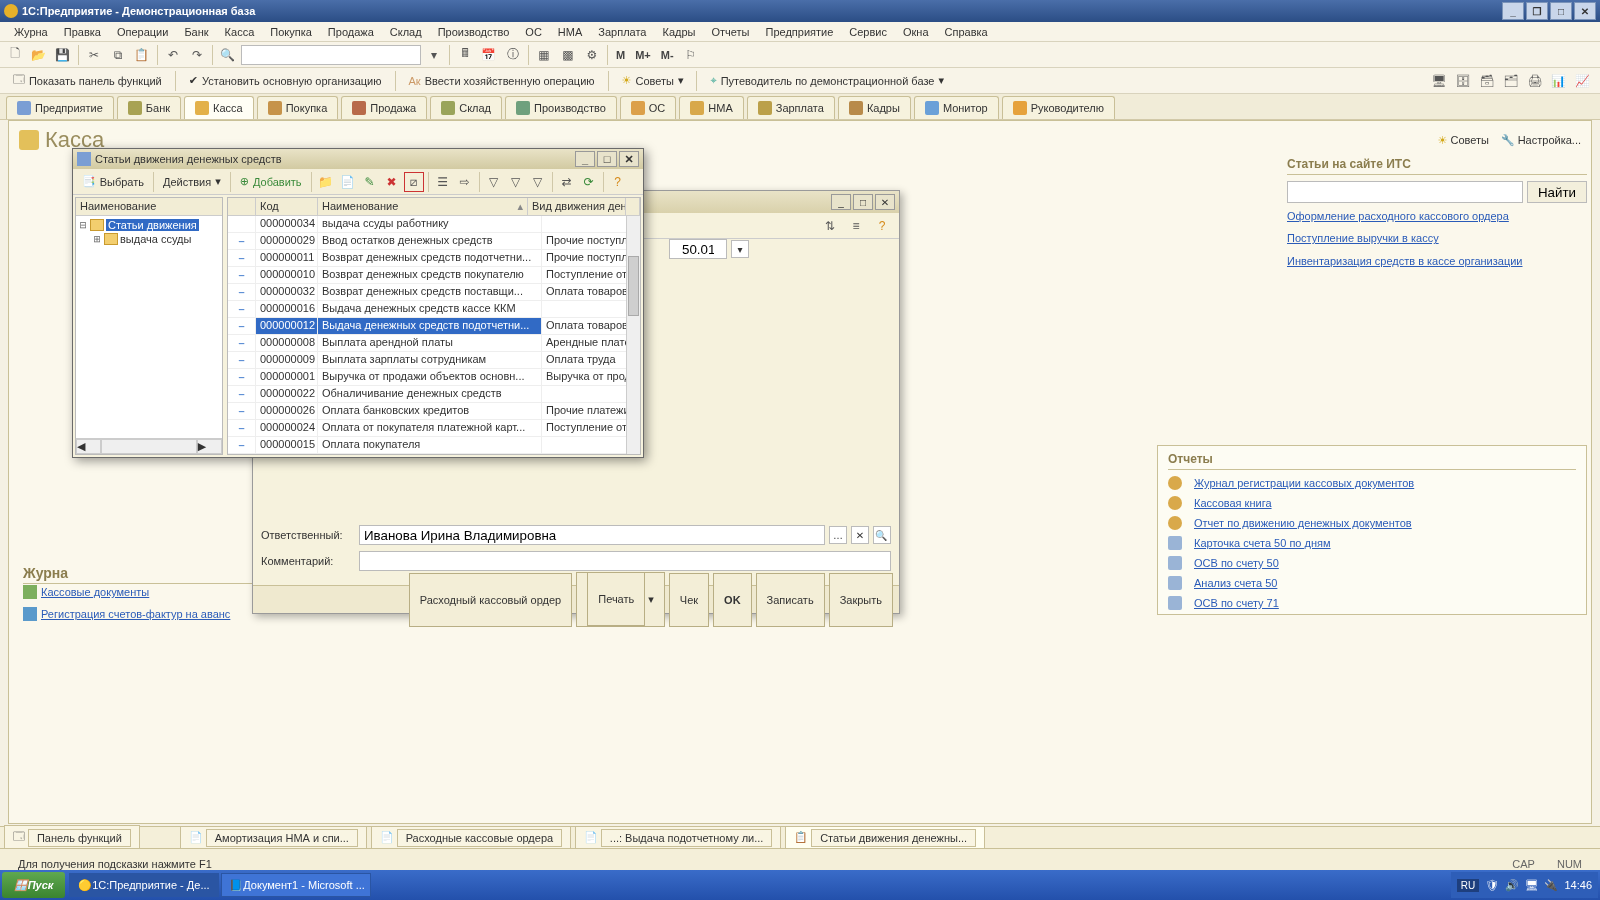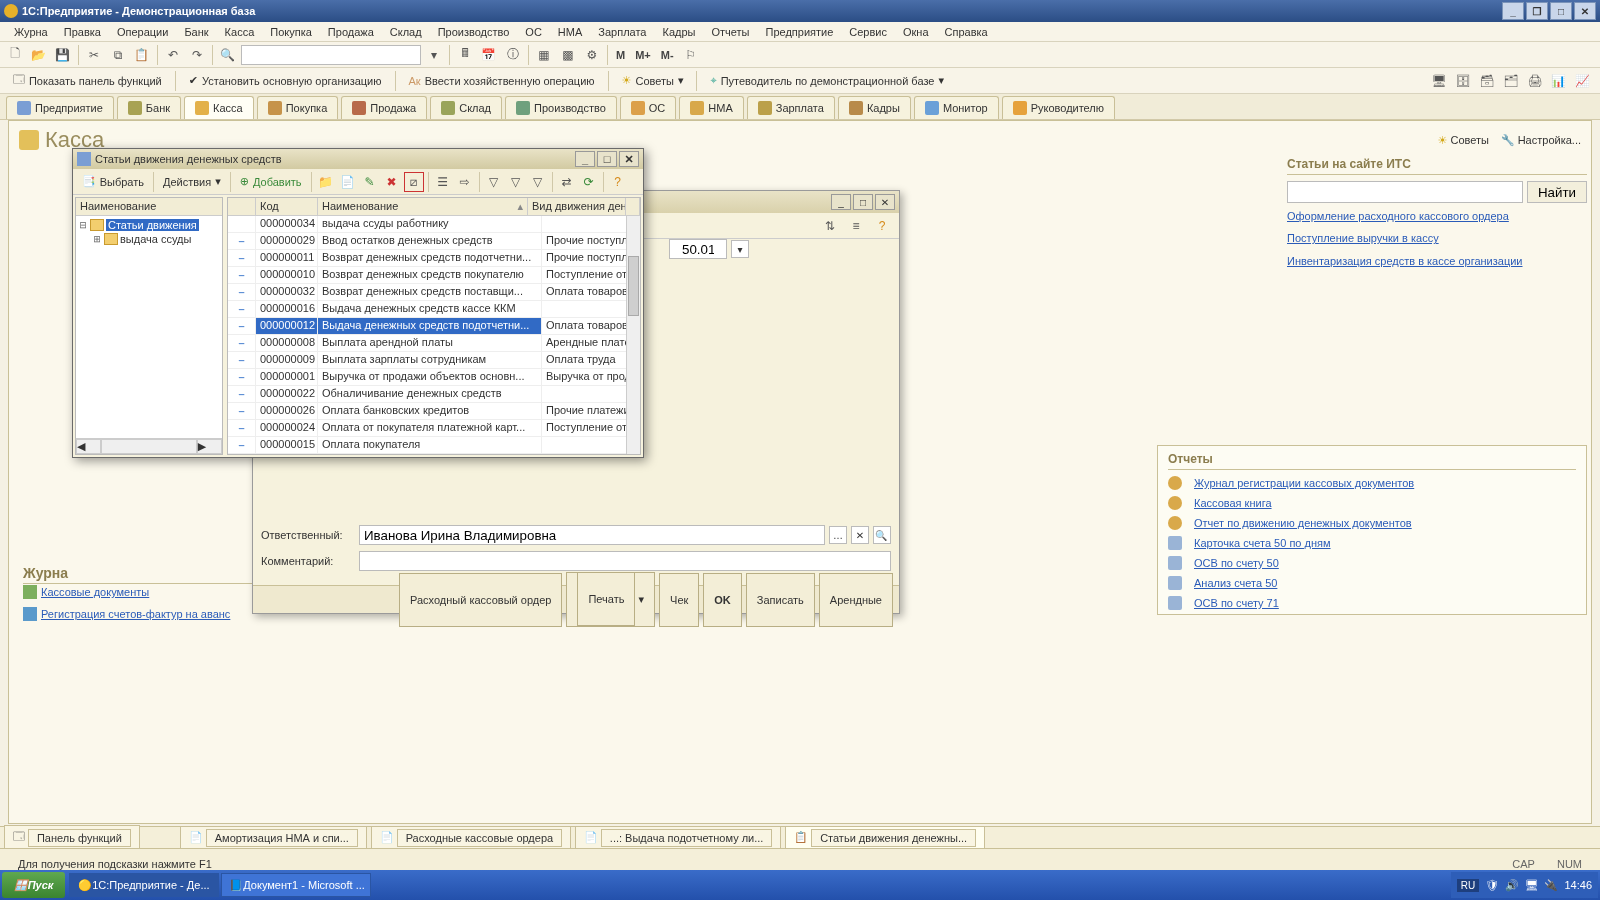--- a/index.html
+++ b/index.html
@@ -400,21 +400,21 @@
       <span class="uflabel">Комментарий:</span>
       <input style="">
     </div>
   </div>
   <div class="ufbtns">
     <span>Расходный кассовый ордер</span>
     <span><span>Печать</span> ▾</span>
     <span>Чек</span>
     <span style="font-weight:bold">OK</span>
     <span>Записать</span>
-    <span>Арендные</span>
+    <span>Закрыть</span>
   </div>
 </div>
 
 <div class="modal">
   <div class="mtitle">
     <span class="mico"></span>
     <span>Статьи движения денежных средств</span>
     <div class="winbtns">
       <span>_</span>
       <span>□</span>

